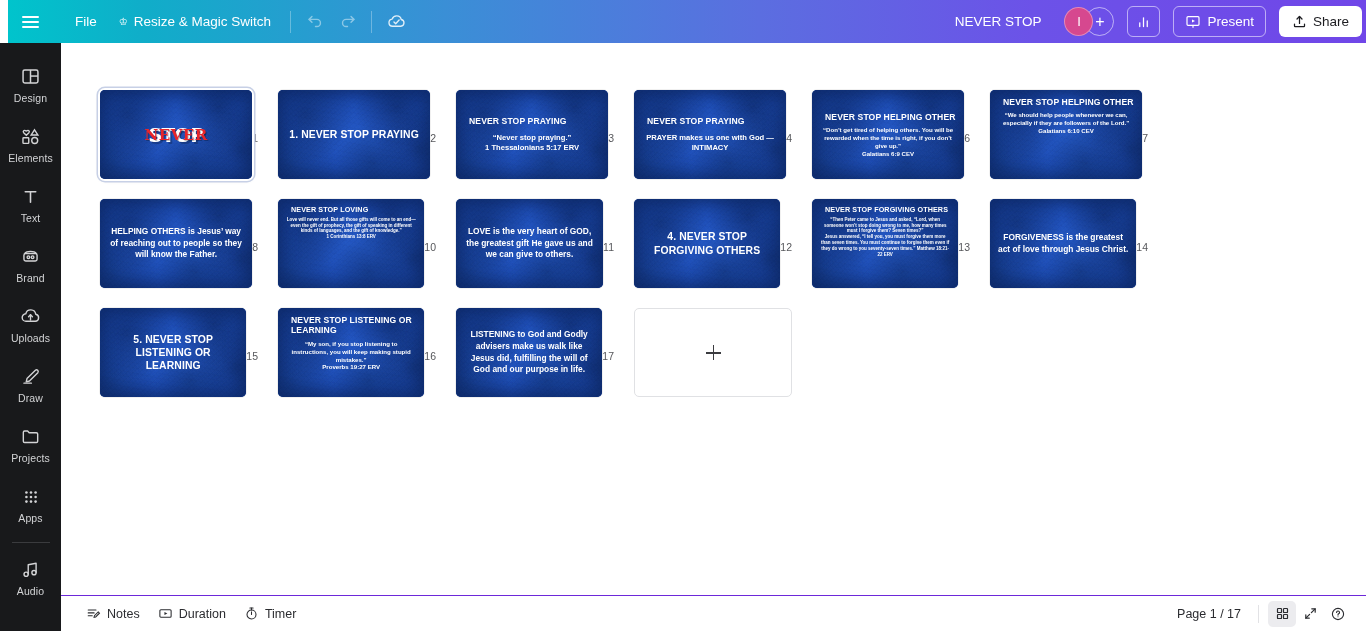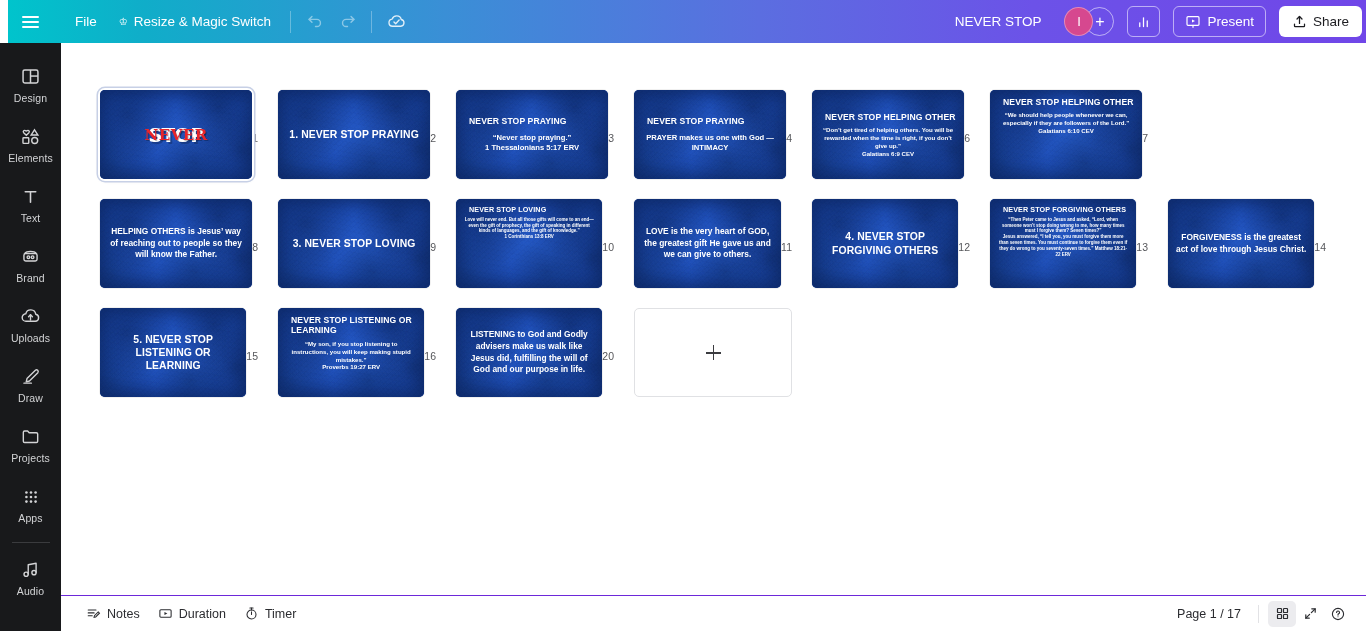--- a/index.html
+++ b/index.html
@@ -552,31 +552,20 @@
               <div class="t-body med">HELPING OTHERS is Jesus’ way of reaching out to people so they will know the Father.</div>
             </div>
           </div>
           <div class="thumb-caption">8</div>
         </div>
         <div class="thumb-cell">
           <div class="thumb">
             <div class="thumb-bg"></div>
             <div class="thumb-grain"></div>
             <div class="thumb-vign"></div>
-            <div class="thumb-content">
-              <div class="t-heading big">3. NEVER STOP LOVING</div>
-            </div>
-          </div>
-          <div class="thumb-caption">9</div>
-        </div>
-        <div class="thumb-cell">
-          <div class="thumb">
-            <div class="thumb-bg"></div>
-            <div class="thumb-grain"></div>
-            <div class="thumb-vign"></div>
             <div class="thumb-content top">
               <div class="t-heading small" style="align-self: flex-start; text-align: right; padding-left: 5px;">NEVER STOP LOVING</div>
               <div class="t-body tiny">Love will never end. But all those gifts will come to an end—even the gift of prophecy, the gift of speaking in different kinds of languages, and the gift of knowledge.”<br>1 Corinthians 13:8 ERV</div>
             </div>
           </div>
           <div class="thumb-caption">10</div>
         </div>
         <div class="thumb-cell">
           <div class="thumb">
             <div class="thumb-bg"></div>
@@ -649,21 +638,21 @@
         </div>
         <div class="thumb-cell">
           <div class="thumb">
             <div class="thumb-bg"></div>
             <div class="thumb-grain"></div>
             <div class="thumb-vign"></div>
             <div class="thumb-content">
               <div class="t-body med">LISTENING to God and Godly advisers make us walk like Jesus did, fulfilling the will of God and our purpose in life.</div>
             </div>
           </div>
-          <div class="thumb-caption">20</div>
+          <div class="thumb-caption">17</div>
         </div>
         <div class="thumb-cell">
           <div class="add-card">
             <div class="add-plus"></div>
           </div>
         </div>
       </div>
     </div>
 </div>
 

